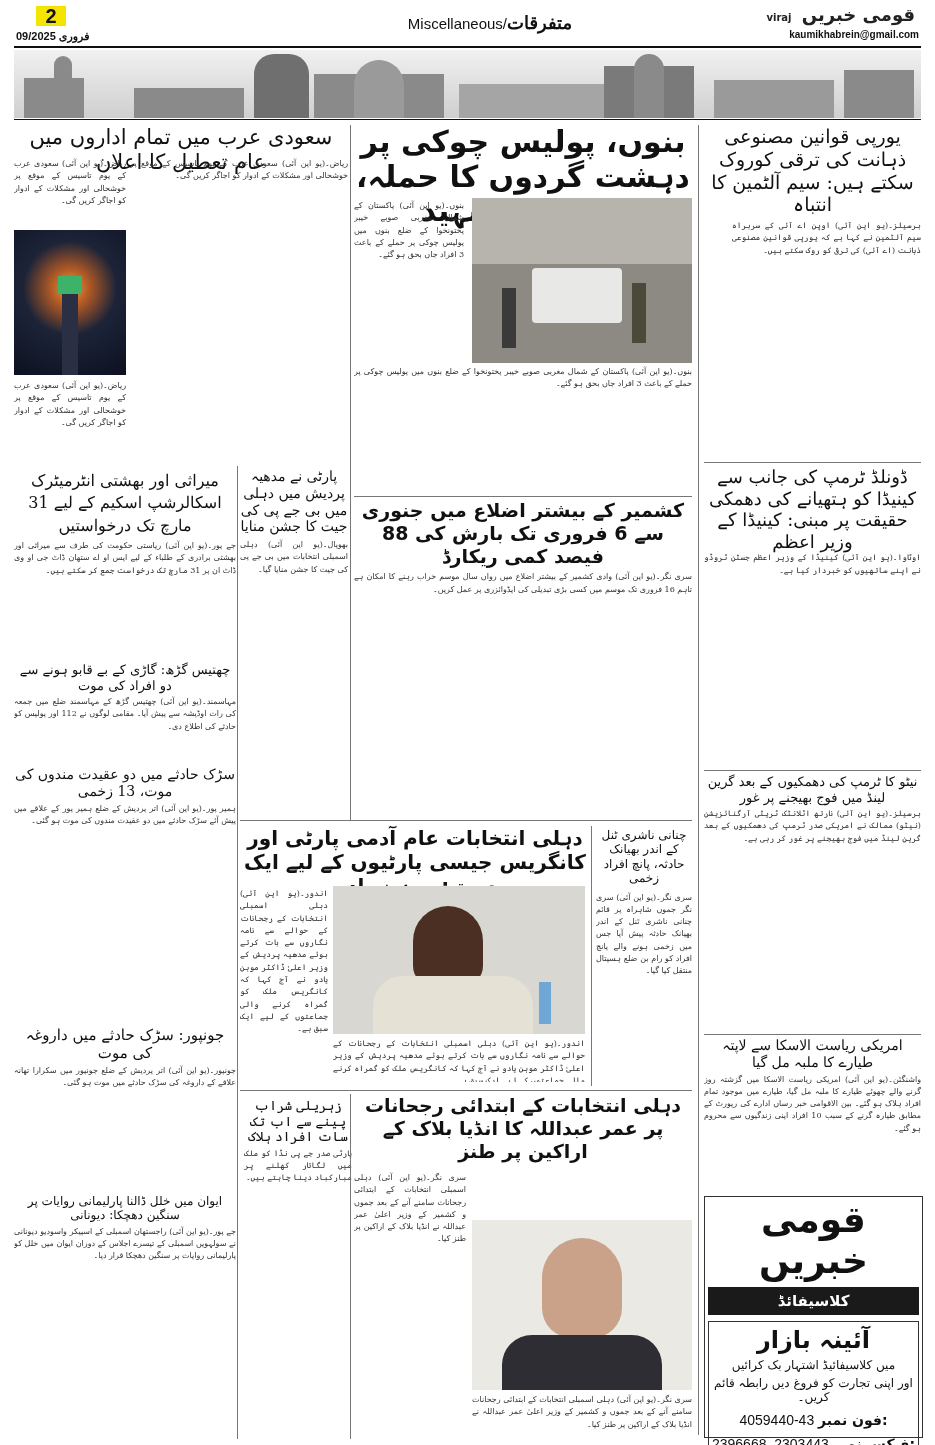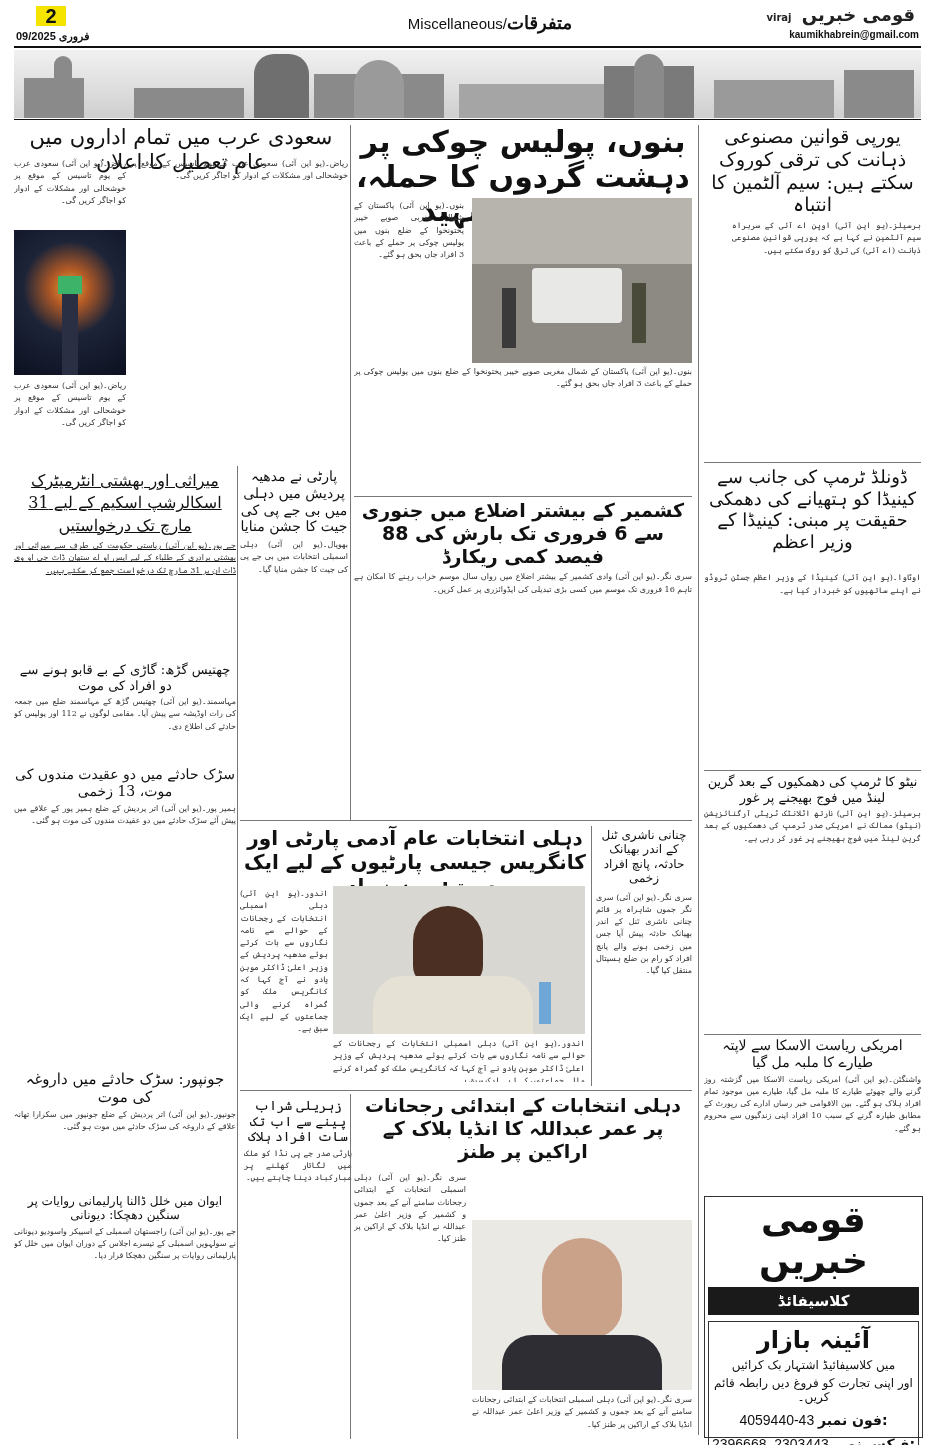--- a/index.html
+++ b/index.html
@@ -66,21 +66,21 @@
 <div class="abs rule" style="top:119px;height:1px;"></div>
 
 <div class="col" style="left:704px;width:217px;">
   <div class="hl" style="font-size:19px;">یورپی قوانین مصنوعی ذہانت کی ترقی کوروک سکتے ہیں: سیم آلٹمین کا انتباہ</div>
   <div class="txt" style="height:270px;margin-top:4px;margin-left:28px;">برسیلز۔(یو این آئی) اوپن اے آئی کے سربراہ سیم آلٹمین نے کہا ہے کہ یورپی قوانین مصنوعی ذہانت (اے آئی) کی ترقی کو روک سکتے ہیں۔</div>
 </div>
 <div class="hline" style="left:704px;width:217px;top:462px;"></div>
 
 <div class="col" style="left:704px;width:217px;top:466px;">
   <div class="hl" style="font-size:18px;">ڈونلڈ ٹرمپ کی جانب سے کینیڈا کو ہتھیانے کی دھمکی حقیقت پر مبنی: کینیڈا کے وزیر اعظم</div>
-  <div class="txt" style="height:230px;margin-top:20px;">اوٹاوا۔(یو این آئی) کینیڈا کے وزیر اعظم جسٹن ٹروڈو نے اپنے ساتھیوں کو خبردار کیا ہے۔</div>
+  <div class="txt" style="height:230px;margin-top:0;">اوٹاوا۔(یو این آئی) کینیڈا کے وزیر اعظم جسٹن ٹروڈو نے اپنے ساتھیوں کو خبردار کیا ہے۔</div>
 </div>
 <div class="hline" style="left:704px;width:217px;top:770px;"></div>
 
 <div class="col" style="left:704px;width:217px;top:774px;">
   <div class="hl" style="font-size:13px;">نیٹو کا ٹرمپ کی دھمکیوں کے بعد گرین لینڈ میں فوج بھیجنے پر غور</div>
   <div class="txt" style="height:232px;margin-top:3px;">برسیلز۔(یو این آئی) نارتھ اٹلانٹک ٹریٹی آرگنائزیشن (نیٹو) ممالک نے امریکی صدر ٹرمپ کی دھمکیوں کے بعد گرین لینڈ میں فوج بھیجنے پر غور کر رہی ہے۔</div>
 </div>
 <div class="hline" style="left:704px;width:217px;top:1034px;"></div>
 
 <div class="col" style="left:704px;width:217px;top:1037px;">
@@ -164,37 +164,37 @@
   <div class="hl" style="font-size:21px;">سعودی عرب میں تمام اداروں میں عام تعطیل کا اعلان</div>
 </div>
 <div class="txt" style="position:absolute;left:14px;top:158px;width:112px;height:70px;">ریاض۔(یو این آئی) سعودی عرب کے یوم تاسیس کے موقع پر خوشحالی اور مشکلات کے ادوار کو اجاگر کریں گی۔</div>
 <div class="photo" style="left:14px;top:230px;width:112px;height:145px;background:radial-gradient(circle at 50% 40%,#e5a23c 0,#b35a25 18%,#1d2438 45%,#0c1020 100%);">
   <div style="position:absolute;left:48px;top:60px;width:16px;height:85px;background:#2a2f44;"></div>
   <div style="position:absolute;left:44px;top:46px;width:24px;height:18px;background:#3db36a;"></div>
 </div>
 <div class="txt" style="position:absolute;left:130px;top:158px;width:218px;height:305px;">ریاض۔(یو این آئی) سعودی عرب کے یوم تاسیس کے موقع پر خوشحالی اور مشکلات کے ادوار کو اجاگر کریں گی۔</div>
 <div class="txt" style="position:absolute;left:14px;top:380px;width:112px;height:83px;">ریاض۔(یو این آئی) سعودی عرب کے یوم تاسیس کے موقع پر خوشحالی اور مشکلات کے ادوار کو اجاگر کریں گی۔</div>
 
-<div class="col" style="left:14px;width:222px;top:470px;text-decoration:underline;">
+<div class="col" style="left:14px;width:222px;top:470px;">
   <div class="hl" style="font-size:16px;line-height:1.4;">میراثی اور بھشتی انٹرمیٹرک اسکالرشپ اسکیم کے لیے 31 مارچ تک درخواستیں</div>
   <div class="txt" style="height:108px;margin-top:3px;">جے پور۔(یو این آئی) ریاستی حکومت کی طرف سے میراثی اور بھشتی برادری کے طلباء کے لیے ایس او اے ستھان ڈاٹ جی او وی ڈاٹ ان پر 31 مارچ تک درخواست جمع کر سکتے ہیں۔</div>
 </div>
 <div class="vline" style="left:237px;top:466px;height:973px;"></div>
 
 <div class="col" style="left:14px;width:222px;top:662px;">
   <div class="hl" style="font-size:13px;">چھتیس گڑھ: گاڑی کے بے قابو ہونے سے دو افراد کی موت</div>
   <div class="txt" style="height:78px;margin-top:3px;">مہاسمند۔(یو این آئی) چھتیس گڑھ کے مہاسمند ضلع میں جمعہ کی رات اوڈیشہ سے پیش آیا۔ مقامی لوگوں نے 112 اور پولیس کو حادثے کی اطلاع دی۔</div>
 </div>
 
 <div class="col" style="left:14px;width:222px;top:766px;">
   <div class="hl" style="font-size:14px;">سڑک حادثے میں دو عقیدت مندوں کی موت، 13 زخمی</div>
   <div class="txt" style="height:226px;margin-top:3px;">ہمیر پور۔(یو این آئی) اتر پردیش کے ضلع ہمیر پور کے علاقے میں پیش آئے سڑک حادثے میں دو عقیدت مندوں کی موت ہو گئی۔</div>
 </div>
 
 <div class="col" style="left:14px;width:222px;top:1026px;">
-  <div class="hl" style="font-size:15px;margin-top:44px;">جونپور: سڑک حادثے میں داروغہ کی موت</div>
+  <div class="hl" style="font-size:15px;">جونپور: سڑک حادثے میں داروغہ کی موت</div>
   <div class="txt" style="height:130px;margin-top:3px;">جونپور۔(یو این آئی) اتر پردیش کے ضلع جونپور میں سکرارا تھانہ علاقے کے داروغہ کی سڑک حادثے میں موت ہو گئی۔</div>
 </div>
 
 <div class="col" style="left:14px;width:222px;top:1194px;">
   <div class="hl" style="font-size:12px;">ایوان میں خلل ڈالنا پارلیمانی روایات پر سنگین دھچکا: دیونانی</div>
   <div class="txt" style="height:222px;margin-top:3px;">جے پور۔(یو این آئی) راجستھان اسمبلی کے اسپیکر واسودیو دیونانی نے سولہویں اسمبلی کے تیسرے اجلاس کے دوران ایوان میں خلل کو پارلیمانی روایات پر سنگین دھچکا قرار دیا۔</div>
 </div>
 
 </body></html>

